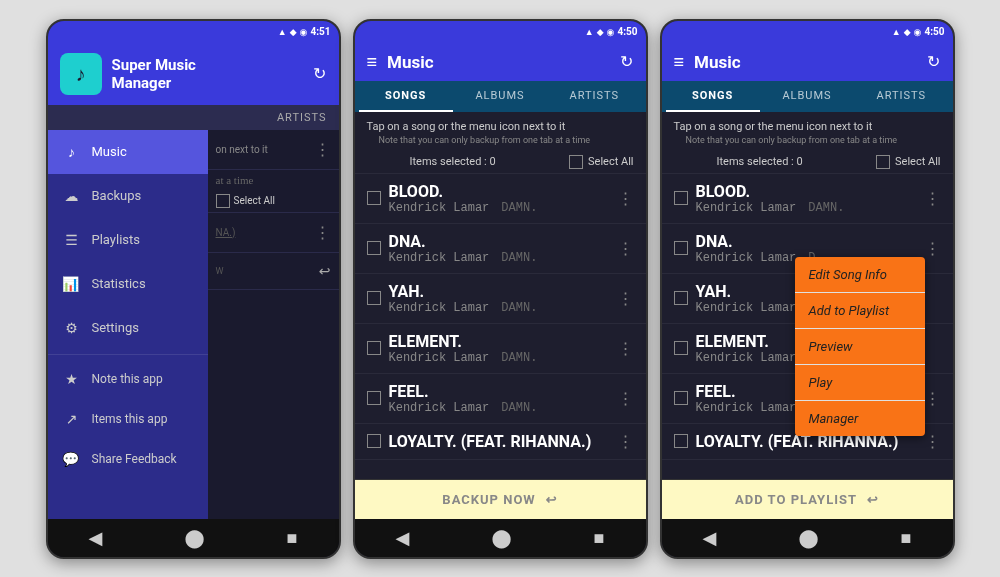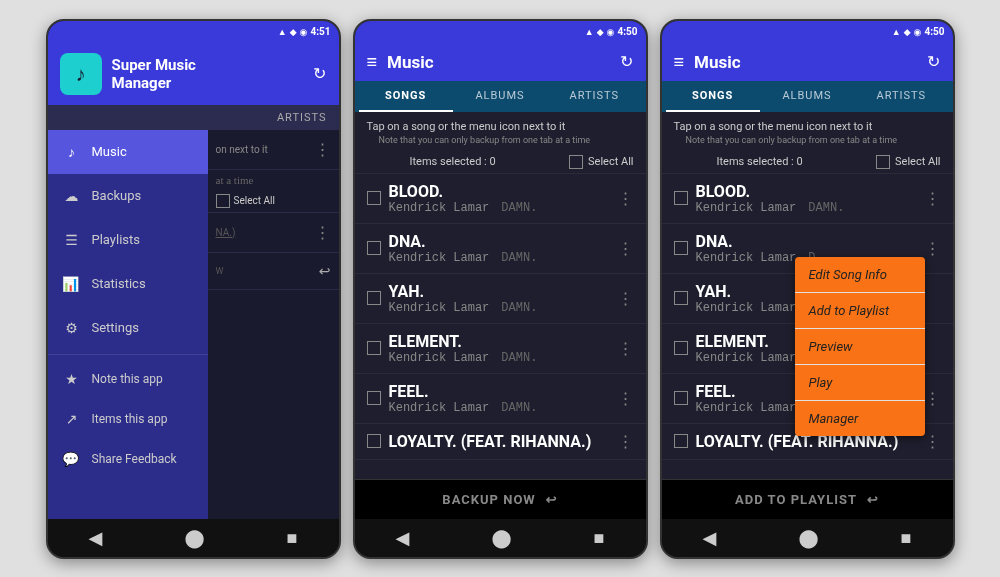--- a/index.html
+++ b/index.html
@@ -256,21 +256,21 @@
       align-items: center;
       padding: 8px 12px;
       border-bottom: 1px solid #2a2a3a;
       gap: 8px;
     }
     .song-info { flex: 1; }
     .song-title { color: #fff; font-size: 16px; font-weight: 700; }
     .song-meta { color: #888; font-size: 12px; display: flex; gap: 12px; font-family: Liberation Mono, monospace; }
     .song-album { color: #666; }
     .backup-btn {
-      background: #000000;
+      background: #fef9c3;
       color: #888;
       text-align: center;
       padding: 12px;
       font-size: 13px;
       font-weight: bold;
       letter-spacing: 1px;
       border-top: 1px solid #333;
       flex-shrink: 0;
       display: flex;
       align-items: center;

